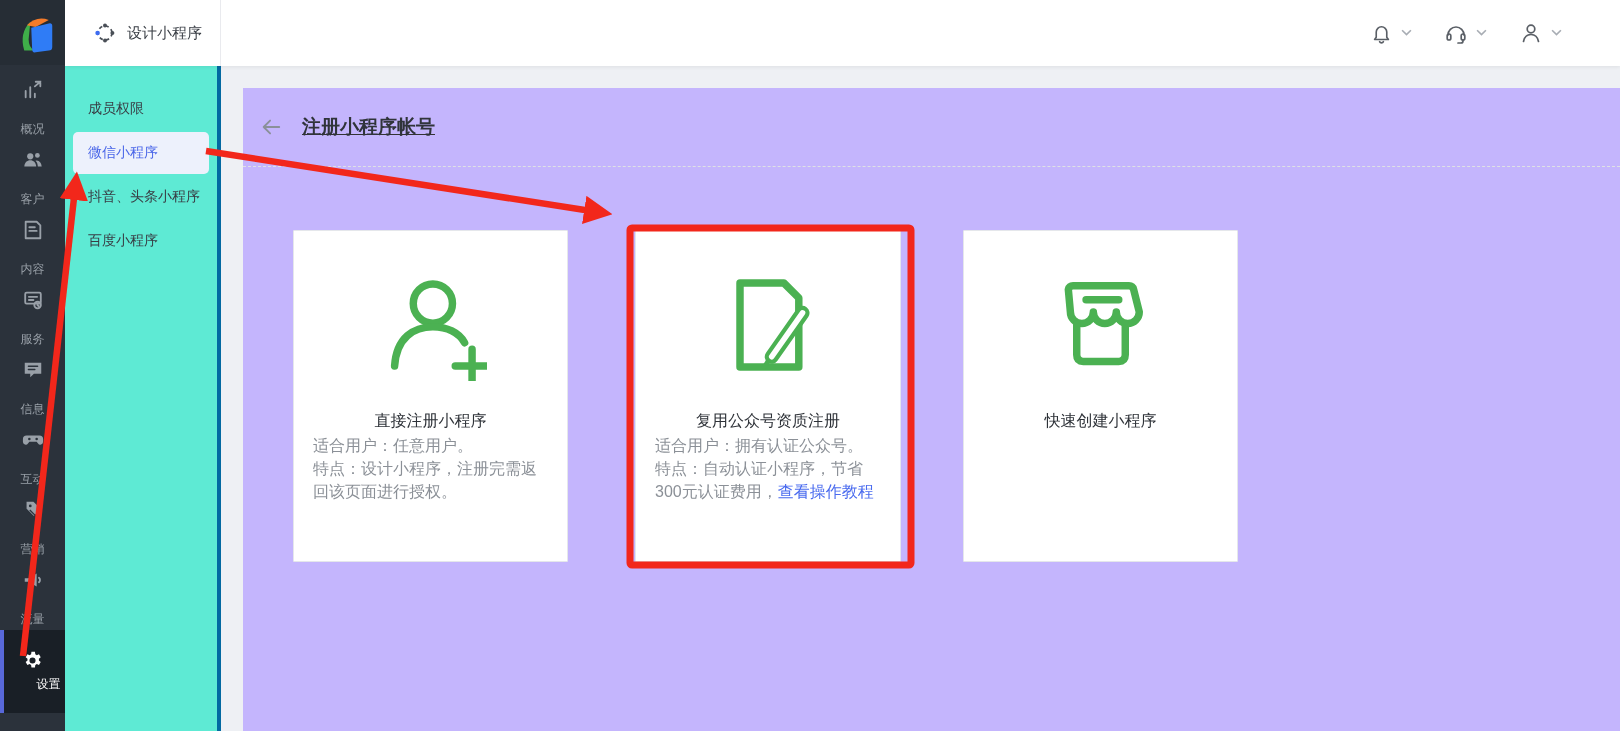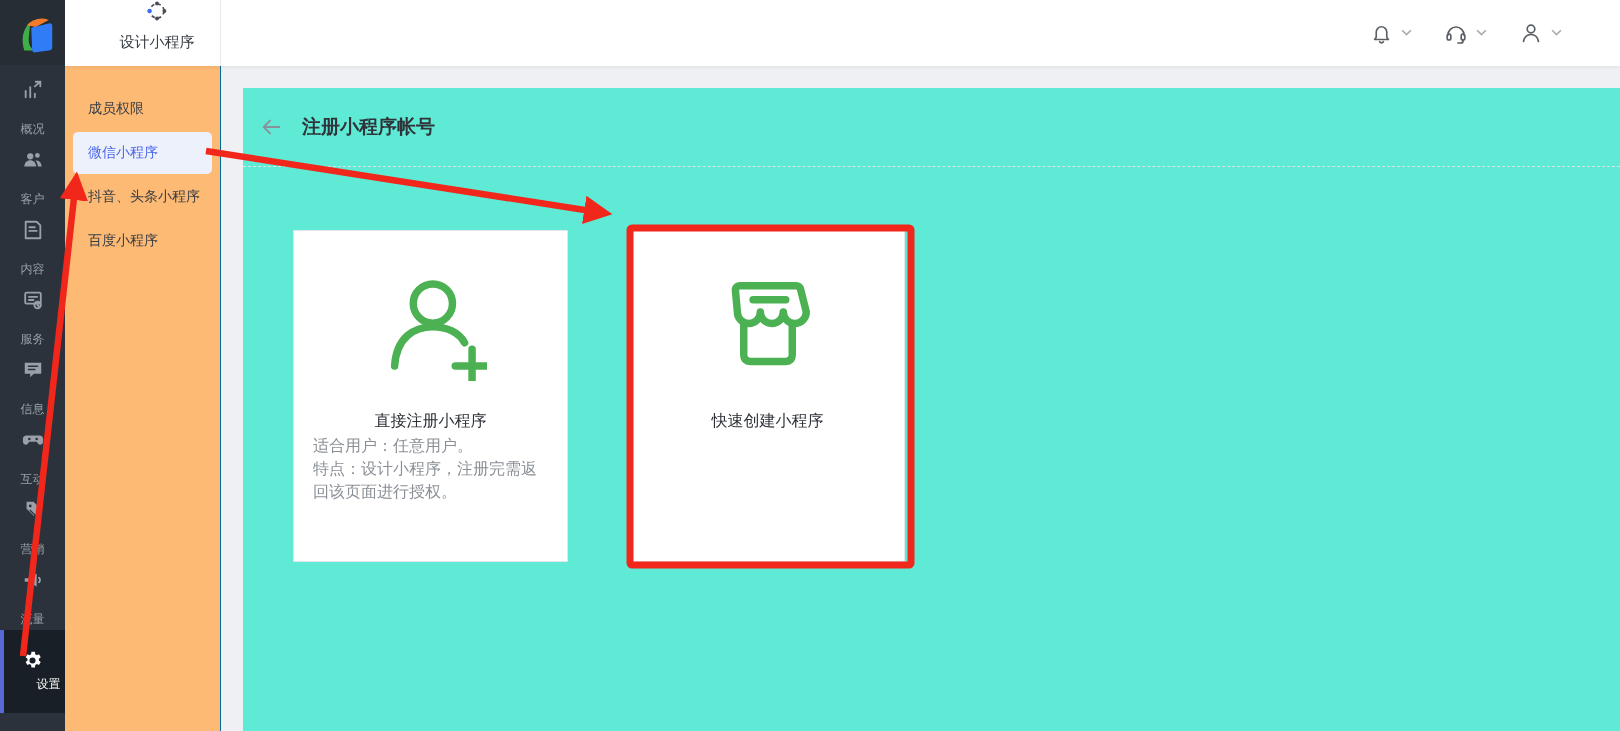--- a/index.html
+++ b/index.html
@@ -15,31 +15,31 @@
   .rail-item { height:70px; display:flex; flex-direction:column; align-items:center; justify-content:center; gap:20px; cursor:pointer; }
   .rail-item .ri-label { font-size:12px; color:#99a0a8; }
   .rail-item svg { display:block; }
   .rail-settings { position:absolute; left:0; top:630px; width:65px; height:83px; background:#191f26;
     display:flex; flex-direction:column; align-items:center; justify-content:center; gap:5px; cursor:pointer; }
   .rail-settings .stripe { position:absolute; left:0; top:0; width:4px; height:83px; background:#5868d9; }
   .rail-settings .ri-label { font-size:12px; color:#fff;margin-left:32px; }
   
   .topbar { position:absolute; left:65px; top:0; width:1555px; height:66px; background:#fff; z-index:4;
     box-shadow:0 1px 4px rgba(0,0,0,0.07); display:flex; }
-  .subnav-header { width:156px; height:66px; display:flex; align-items:center; padding-left:29px; gap:11px; border-right:1px solid #e9eaee;flex-direction:column; }
+  .subnav-header { width:156px; height:66px; display:flex; align-items:center; padding-left:29px; gap:11px; border-right:1px solid #e9eaee; }
   .subnav-header .sh-label { font-size:15px; color:#383d44; white-space:nowrap; }
   .topbar-right { margin-left:auto; display:flex; align-items:center; gap:16px; padding-right:50px; }
   .tb-group { display:flex; align-items:center; gap:8px; cursor:pointer; padding:6px 8px; }
   
-  .subnav { position:absolute; left:65px; top:66px; width:156px; height:665px; background:#fdba74; border-right:1px solid #0369a1; z-index:3; padding-top:20px; }
+  .subnav { position:absolute; left:65px; top:66px; width:156px; height:665px; background:#5eead4; border-right:4px solid #0369a1; z-index:3; padding-top:20px; }
   .subnav-item { margin:2px 8px; height:42px; display:flex; align-items:center; padding-left:15px; font-size:14px; color:#383d44; border-radius:5px; cursor:pointer; }
   .subnav-item.active { background:#edf1fc; color:#4a66e8; }
   
   .main { position:absolute; left:221px; top:66px; width:1399px; height:665px; background:#eef0f4; }
-  .panel { position:absolute; left:22px; top:22px; right:0; bottom:0; background:#5eead4; }
+  .panel { position:absolute; left:22px; top:22px; right:0; bottom:0; background:#c4b5fd;text-decoration:underline; }
   .page-head { height:79px; display:flex; align-items:center; gap:17px; padding-left:14px; border-bottom:1px dashed #dfe1e5; }
   .back-btn { width:28px; height:28px; display:flex; align-items:center; justify-content:center; cursor:pointer; }
   .page-title { font-size:19px; color:#30343a; }
   
   .cards { position:absolute; left:50px; top:142px; display:flex; }
   .card { width:275px; height:332px; border:1px solid #e5e7eb; border-radius:1px; background:#fff; padding-top:30px; cursor:pointer; }
   .card2 { width:266px; margin-left:67px; }
   .card3 { width:275px; margin-left:62px; }
   .card-icon { height:128px; display:flex; align-items:center; justify-content:center; }
   .card-title { margin-top:22px; text-align:center; font-size:16px; color:#2e3238; }
@@ -205,20 +205,35 @@
             <path d="M104 86v36M86 104h36"></path>
           </svg>
         </div>
         <div class="card-title">直接注册小程序</div>
         <div class="card-desc">
           <span class="desc-line">适合用户：任意用户。</span>
           <span>特点：设计小程序，注册完需返回该页面进行授权。</span><a class="card-link"></a>
         </div>
       </div>
 
+      <div class="card card2">
+        <div class="card-icon">
+          <svg width="112" height="112" viewBox="0 0 120 120">
+            <path d="M30 15 H77 L93 31 V105 H30 Z" fill="none" stroke="#4bb152" stroke-width="8" stroke-linejoin="round"></path>
+            <line x1="97" y1="47" x2="64" y2="94" stroke="#4bb152" stroke-width="15" stroke-linecap="round"></line>
+            <line x1="97" y1="47" x2="64" y2="94" stroke="#fff" stroke-width="6" stroke-linecap="round"></line>
+            <path d="M60 99l-4 6" stroke="#4bb152" stroke-width="5" stroke-linecap="round"></path>
+          </svg>
+        </div>
+        <div class="card-title">复用公众号资质注册</div>
+        <div class="card-desc">
+          <span class="desc-line">适合用户：拥有认证公众号。</span>
+          <span>特点：自动认证小程序，节省300元认证费用，</span><a class="card-link">查看操作教程</a>
+        </div>
+      </div>
 
       <div class="card card3">
         <div class="card-icon">
           <svg width="112" height="112" viewBox="0 0 120 120" fill="none" stroke="#4bb152" stroke-width="8" stroke-linecap="round" stroke-linejoin="round">
             <path d="M30 18 H90 Q94 18 95 22 L101 46 A12.3 12.3 0 0 1 76.4 46 A12.3 12.3 0 0 1 51.8 46 A12.3 12.3 0 0 1 27.2 46 L25 22 Q26 18 30 18 Z"></path>
             <line x1="44" y1="33" x2="79" y2="33"></line>
             <path d="M34 59 V92 Q34 99 41 99 H79 Q86 99 86 92 V59"></path>
           </svg>
         </div>
         <div class="card-title">快速创建小程序</div>

